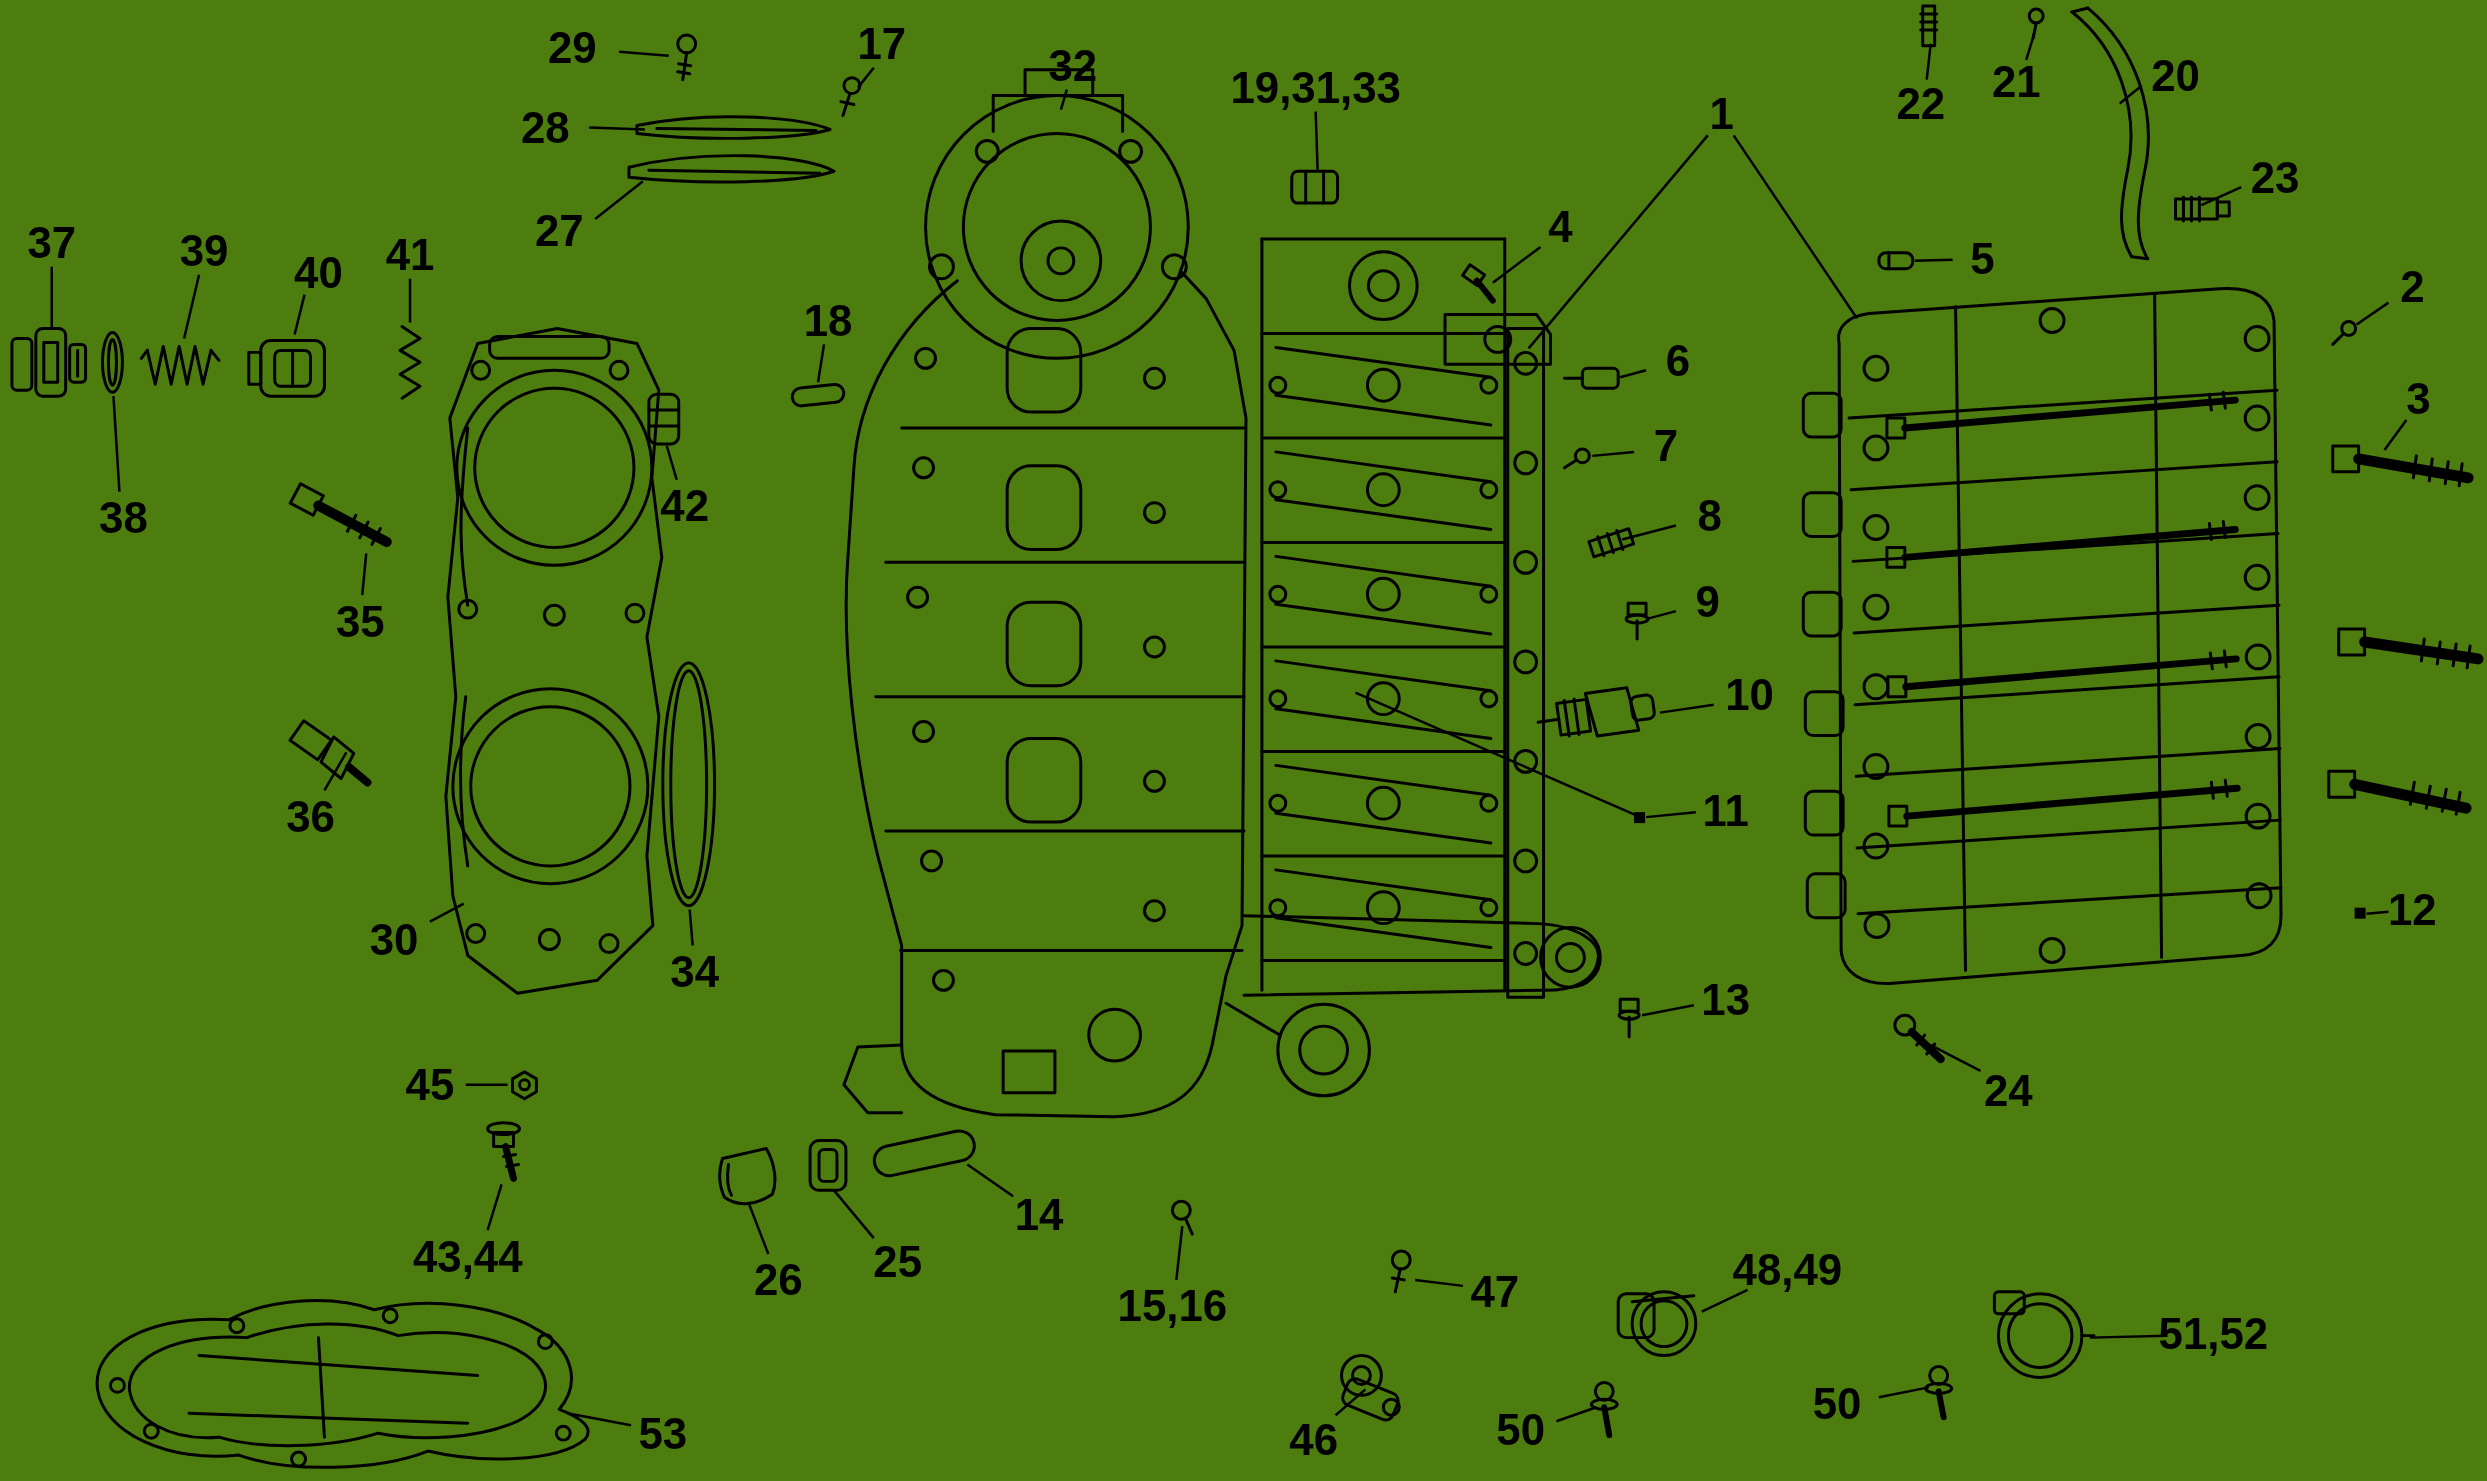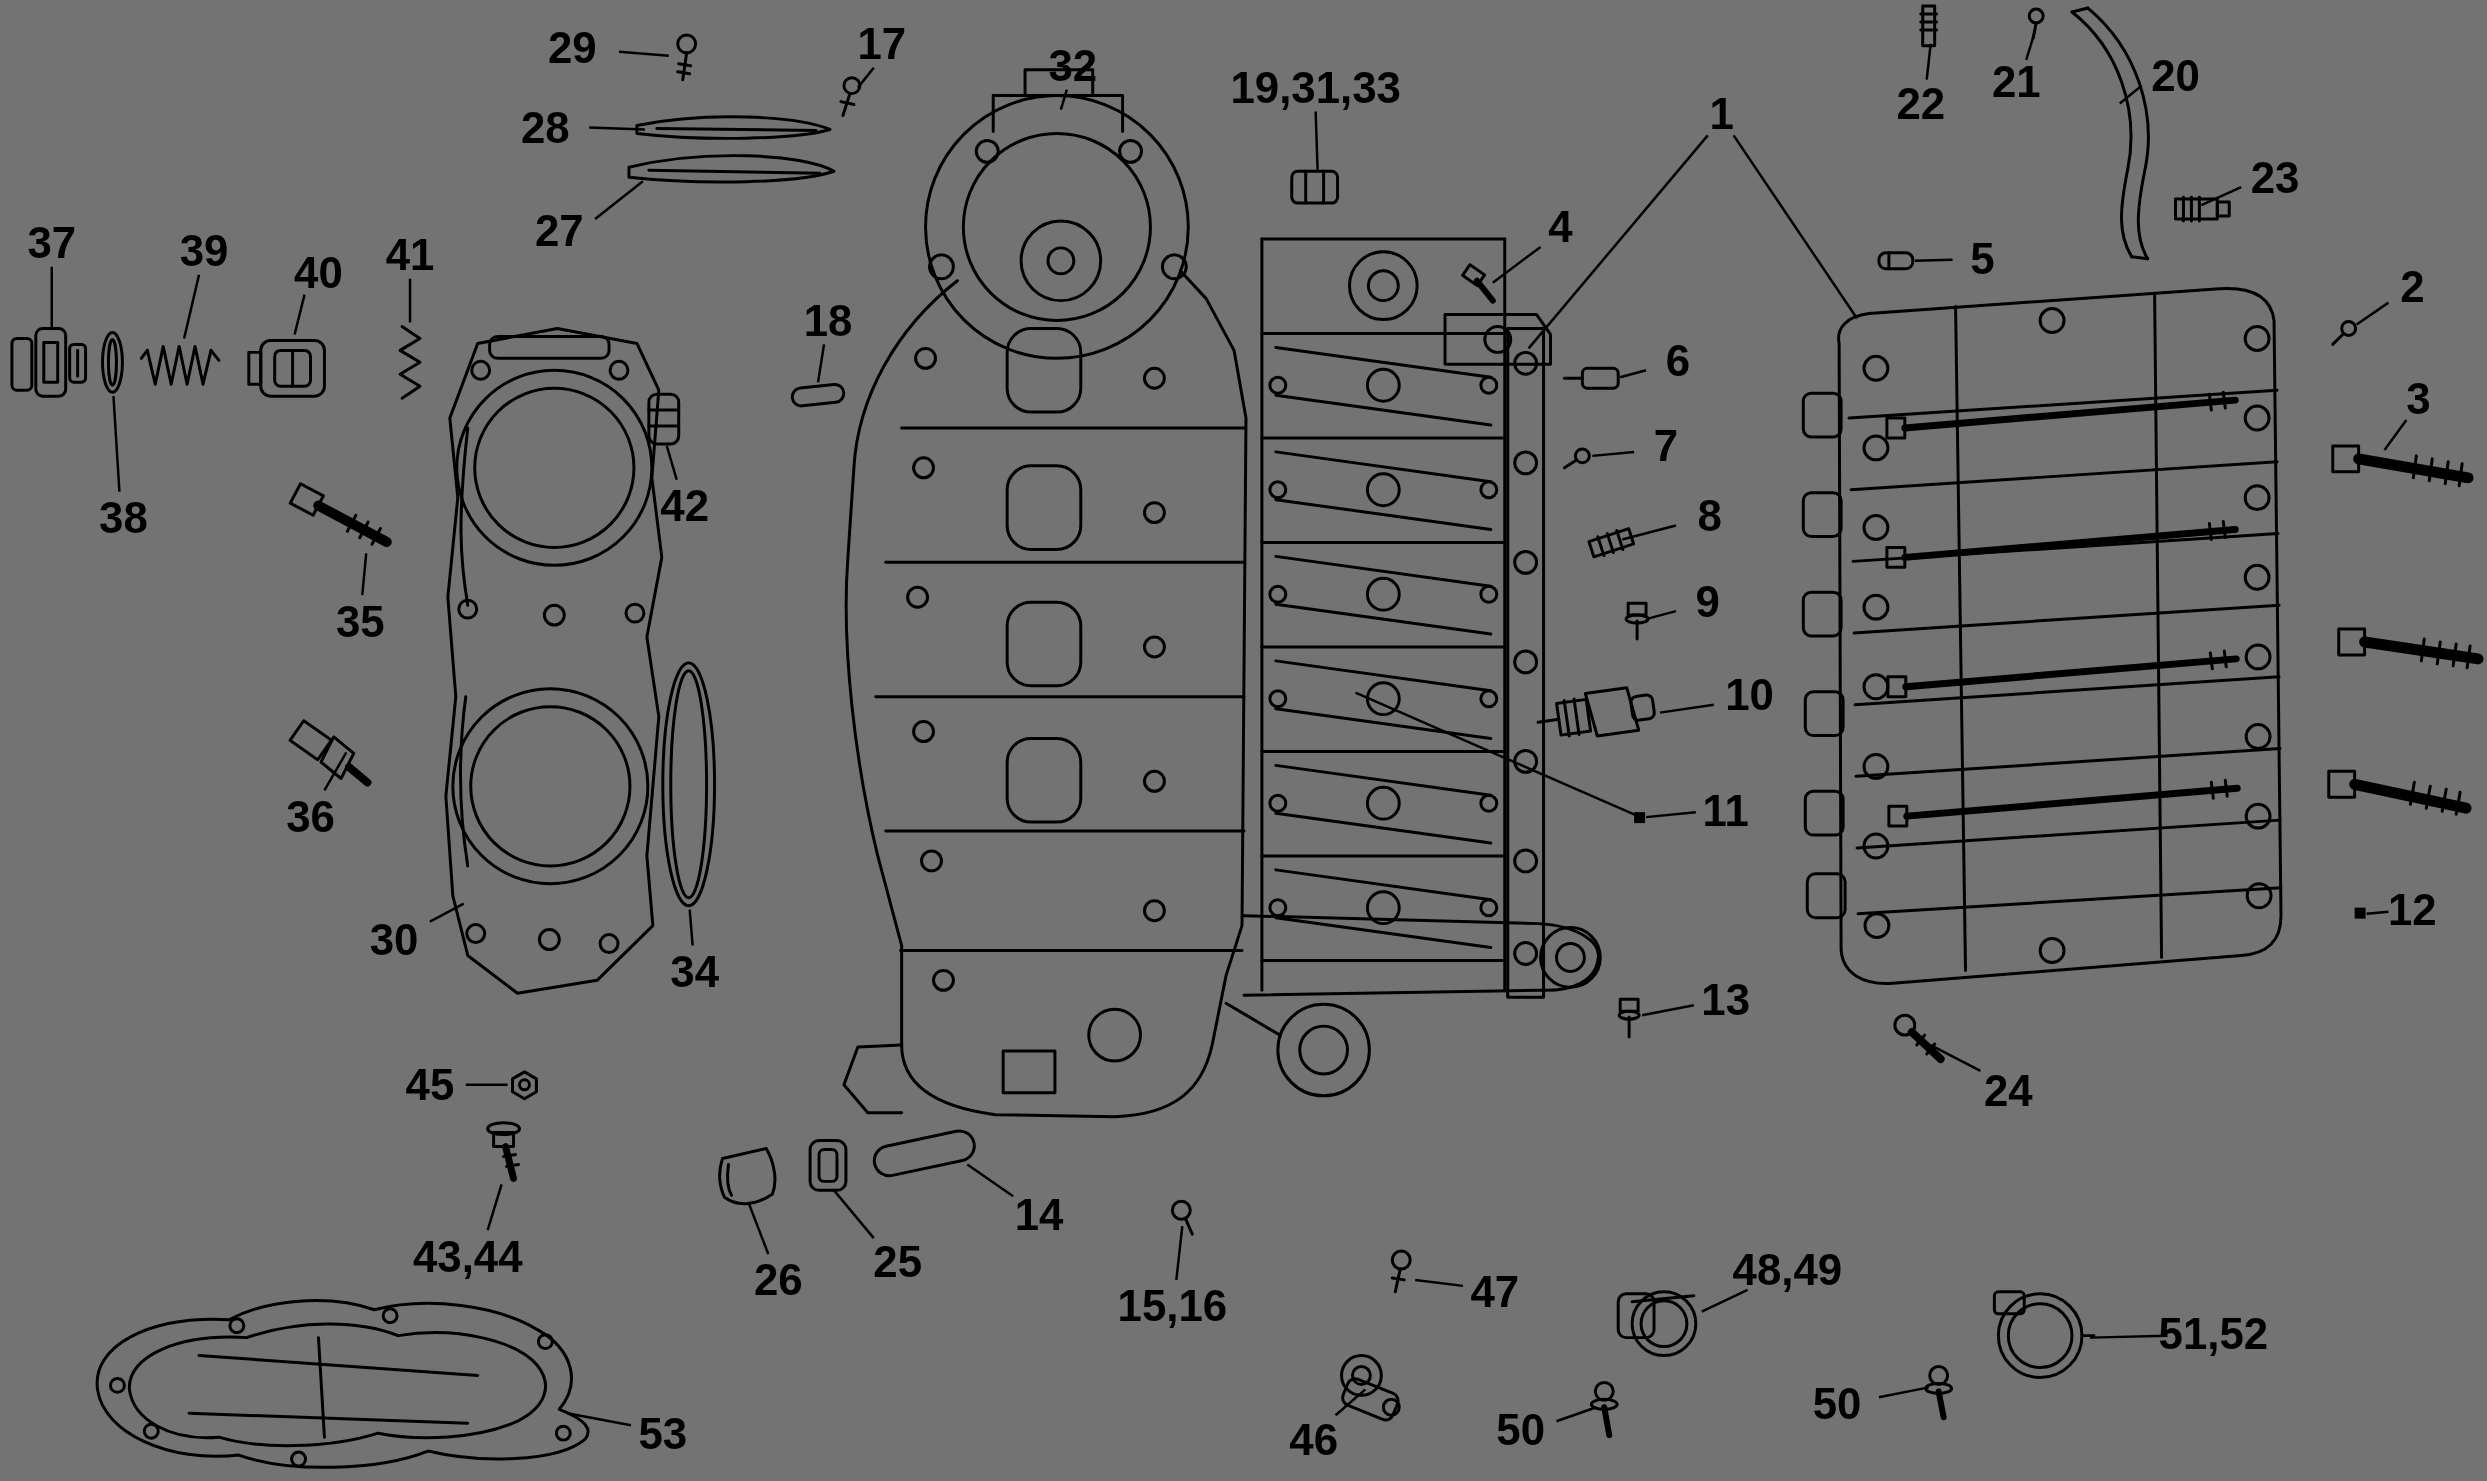--- a/index.html
+++ b/index.html
@@ -1,16 +1,16 @@
 <!DOCTYPE html>
 <html style="--line: #000000;"><head>
 <meta charset="utf-8">
 <style>
   html,body{margin:0;padding:0;background:#fff;}
-  .stage{position:relative;width:2488px;height:1482px;background:#737373;overflow:hidden;}
+  .stage{position:relative;width:2488px;height:1482px;background:#4d7c0f;overflow:hidden;}
   svg{display:block;}
   .art{stroke:var(--line,#000);fill:none;stroke-width:3;stroke-linecap:round;stroke-linejoin:round;}
   .fill{fill:var(--line,#000);stroke:none;}
   text.callout{
     font-family:"Liberation Sans",sans-serif;
     font-weight:700;font-size:44px;fill:#000;
     text-anchor:middle;dominant-baseline:central;
   }
   .leader{stroke:#000;stroke-width:2.5;}
 </style>

